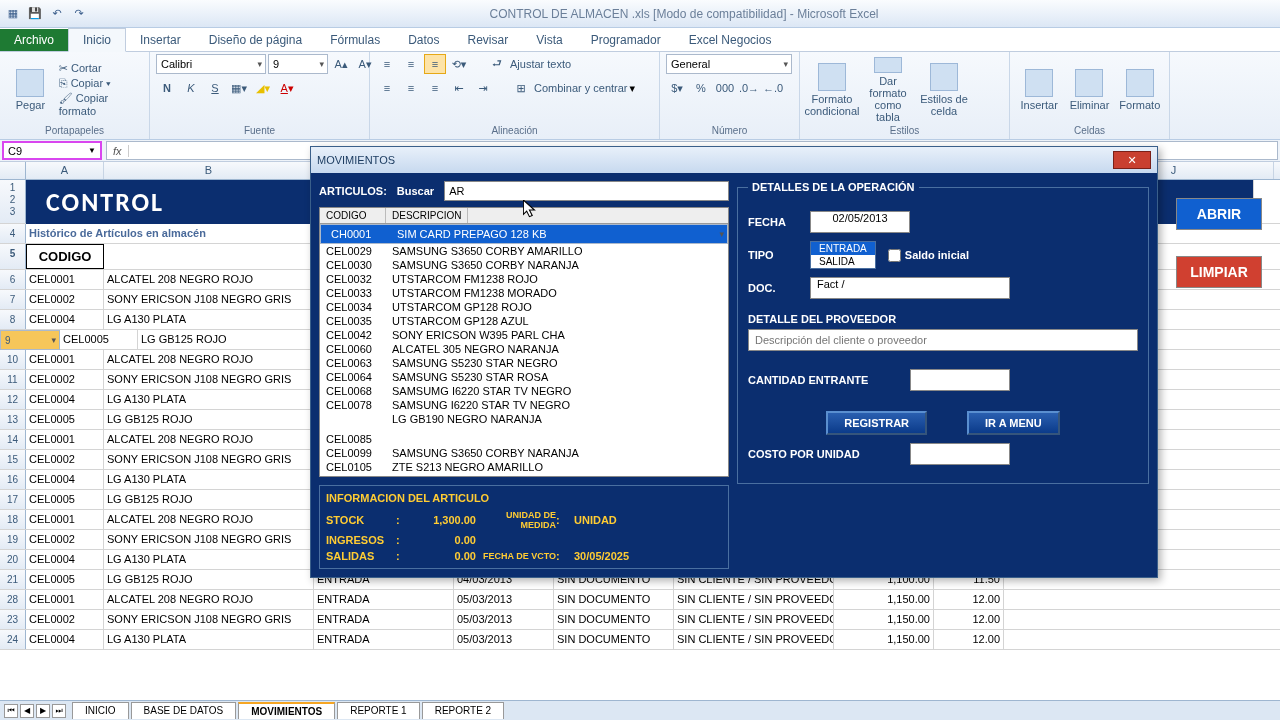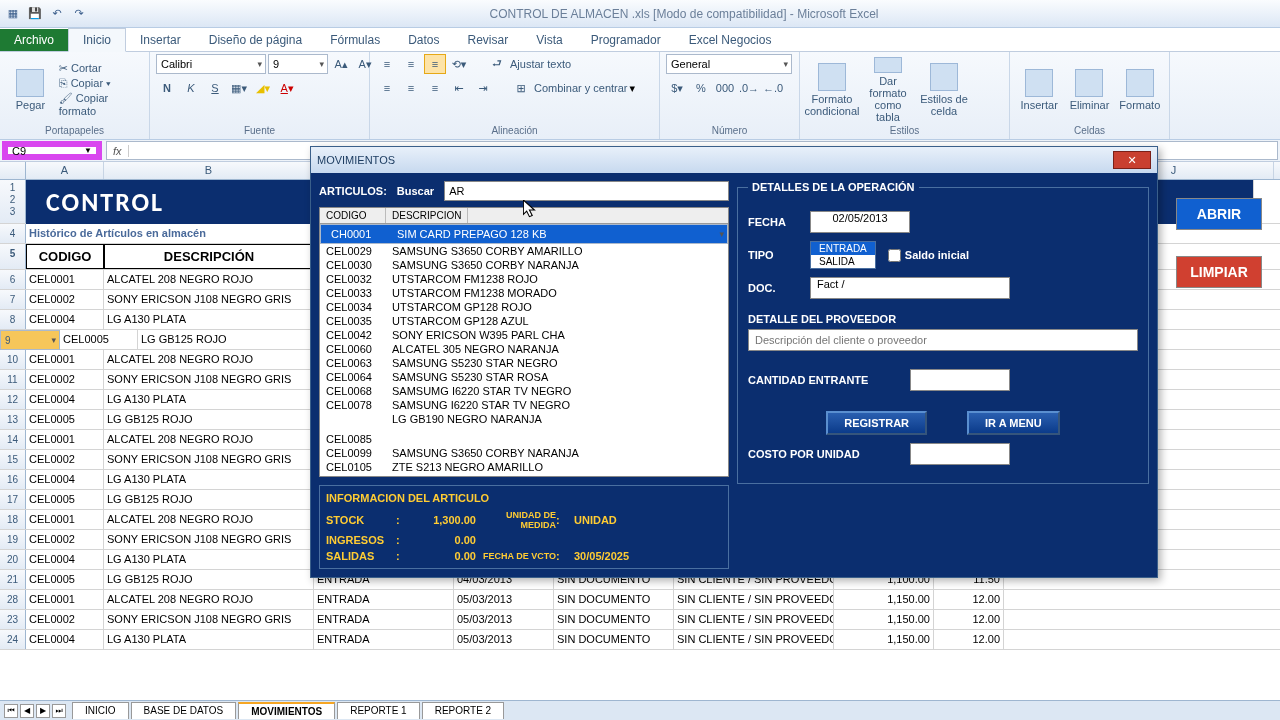--- a/index.html
+++ b/index.html
@@ -18,21 +18,21 @@
 .group{border-right:1px solid #c9d7e8;padding:2px 6px;display:flex;flex-direction:column;justify-content:space-between;}
 .group-label{text-align:center;color:#5a6f8a;font-size:10px;padding-bottom:1px;}
 .group-body{flex:1;display:flex;align-items:center;gap:4px;}
 .vbtn{display:flex;flex-direction:column;align-items:center;justify-content:center;width:52px;height:66px;color:#3b5a7a;font-size:10px;text-align:center;gap:2px;cursor:pointer;}
 .vbtn .ico{width:28px;height:28px;background:#cfe0f2;border:1px solid #9db8d8;}
 .smbtn{width:22px;height:20px;border:1px solid transparent;display:inline-flex;align-items:center;justify-content:center;color:#3b5a7a;cursor:pointer;}
 .sel{border:1px solid #abb9cc;background:#fff;height:20px;padding:0 16px 0 4px;font-size:11px;min-width:60px;display:inline-flex;align-items:center;position:relative;}
 .sel::after{content:"▾";position:absolute;right:3px;color:#555;font-size:9px;}
 
 .fbar{height:22px;display:flex;border-bottom:1px solid #c0cddf;background:#eef3f9;}
-.namebox{width:100px;border:6px solid #d946ef;background:#fff;margin:1px 2px;display:flex;align-items:center;padding:0 4px;justify-content:space-between;}
+.namebox{width:100px;border:2px solid #d946ef;background:#fff;margin:1px 2px;display:flex;align-items:center;padding:0 4px;justify-content:space-between;}
 .fxarea{flex:1;border:1px solid #abb9cc;background:#fff;margin:1px 2px;display:flex;align-items:center;}
 .fxarea .fx{font-style:italic;color:#555;padding:0 6px;border-right:1px solid #ccc;}
 
 .sheet{position:absolute;top:162px;left:0;right:0;bottom:20px;background:#fff;}
 .colhdrs{display:flex;height:18px;background:linear-gradient(#f7f9fc,#e3ebf5);border-bottom:1px solid #9eb6d0;}
 .rh{width:26px;border-right:1px solid #9eb6d0;}
 .ch{border-right:1px solid #c7d4e4;text-align:center;color:#3b5a7a;line-height:17px;}
 .row{display:flex;height:20px;border-bottom:1px solid #d4d4d4;}
 .rowh{width:26px;background:linear-gradient(#f7f9fc,#e3ebf5);border-right:1px solid #9eb6d0;text-align:center;color:#3b5a7a;line-height:19px;font-size:10px;}
 .rowh.sel{background:#f6c65a;}
@@ -241,21 +241,20 @@
       <div class="rowh" style="line-height:12px;padding-top:2px">1<br>2<br>3</div>
     <div class="cell banner" style="width:1228px;height:44px;line-height:44px">CONTROL</div>
   </div>
   <div class="row">
       <div class="rowh">4</div>
       <div class="cell" style="width:288px;color:#4a6a9a;font-weight:bold">Histórico de Artículos en almacén</div>
     </div>
   <div class="row hrow" style="height:26px">
       <div class="rowh">5</div>
     <div class="cell" style="width:78px;text-align:center;border:1px solid #000;font-size:13px;line-height:24px">CODIGO</div>
-    <div class="cell" style="width:210px;text-align:center;border:1px solid #000;font-size:13px;line-height:24px">DESCRIPCIÓN</div>
   </div>
   <div id="datarows">
       <div class="row">
         <div class="rowh">6</div>
         <div class="cell" style="width: 78px;">CEL0001</div>
         <div class="cell" style="width: 210px;">ALCATEL 208 NEGRO ROJO</div>
         <div class="cell" style="width: 140px;"></div>
         <div class="cell" style="width: 100px;"></div>
         <div class="cell" style="width: 120px;"></div>
         <div class="cell" style="width: 160px;"></div>

